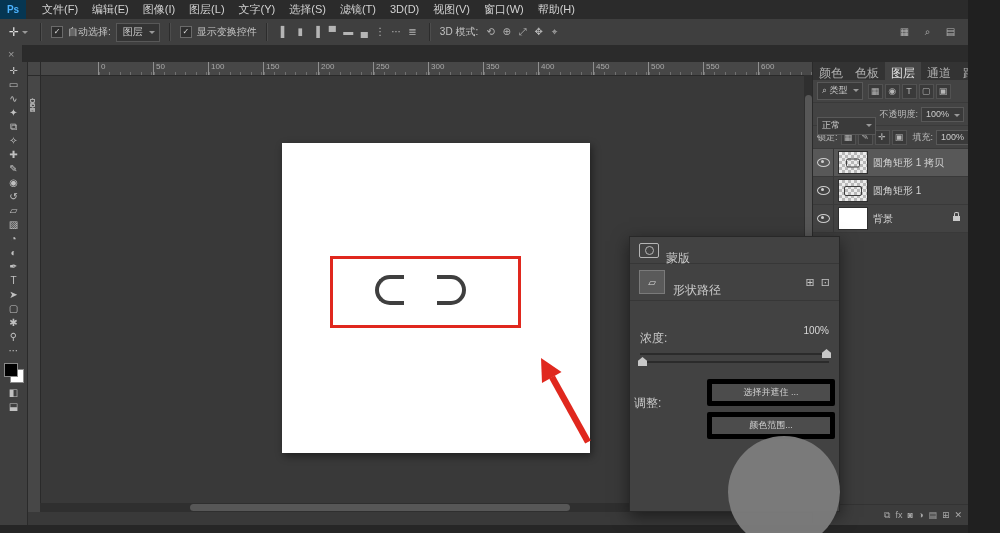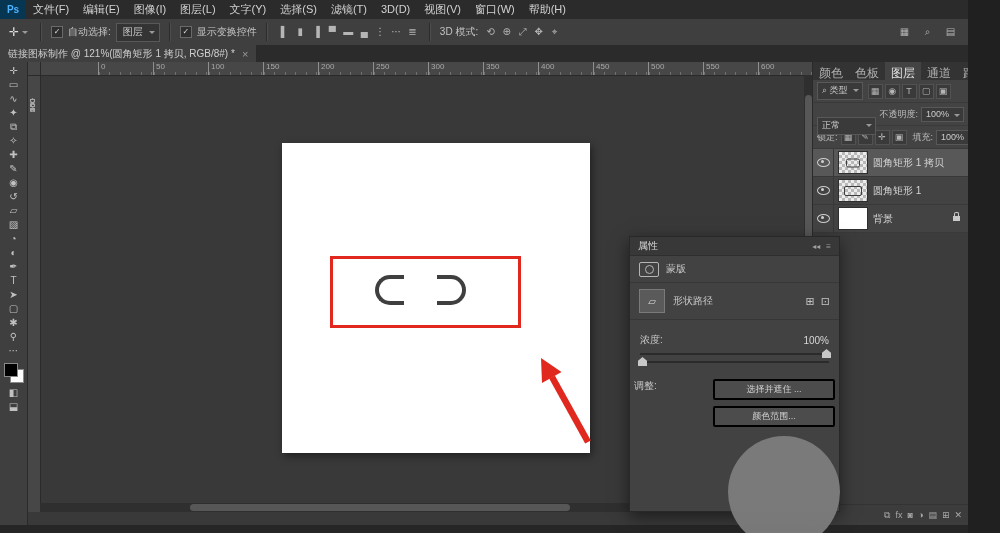--- a/index.html
+++ b/index.html
@@ -1,21 +1,21 @@
 <!DOCTYPE html>
 <html style="--annotation-red: #e0281e; --badge-green: #45b04e; --icon-stroke: #3f3f3f;"><head>
 <meta charset="utf-8">
 <style>
   html,body{margin:0;padding:0;background:#202020;}
   #app{position:relative;width:968px;height:533px;background:#393939;overflow:hidden;
        font-family:"Liberation Sans","DejaVu Sans",sans-serif;font-size:11px;color:#c8c8c8;cursor:default;}
   
   .menubar{position:absolute;left:0;top:0;right:0;height:19px;background:#2b2b2b;display:flex;align-items:center;z-index:6;border-bottom:1px solid #222;}
   .ps-logo{width:26px;height:19px;background:#063652;color:#4db3ff;font-weight:bold;font-size:10px;display:flex;align-items:center;justify-content:center;}
-  .menus{display:flex;align-items:center;height:100%;}
+  .menus{display:flex;align-items:center;height:100%;margin-left:9px;}
   .menu-item{padding:0 7px;font-size:11px;color:#d2d2d2;line-height:19px;white-space:nowrap;}
   
   .optbar{position:absolute;left:0;top:19px;right:0;height:26px;background:#3f3f3f;border-bottom:1px solid #2a2a2a;display:flex;align-items:center;padding:0 6px;gap:5px;z-index:6;}
   .toolpreset{display:flex;align-items:center;gap:3px;padding:0 3px;}
   .toolpreset .g{font-size:12px;color:#ddd;}
   .caret{width:0;height:0;border:3px solid transparent;border-top-color:#999;margin-top:3px;}
   .vdiv{width:1px;height:18px;background:#2c2c2c;border-right:1px solid #4d4d4d;margin:0 4px;}
   .chk{width:10px;height:10px;border:1px solid #6a6a6a;background:#2e2e2e;color:#ddd;font-size:8px;line-height:9px;text-align:center;flex:none;}
   .olabel{font-size:10px;color:#c4c4c4;white-space:nowrap;}
   .dd{position:relative;border:1px solid #585858;background:#343434;padding:1px 16px 2px 6px;font-size:10px;color:#ccc;white-space:nowrap;}
@@ -87,29 +87,29 @@
   .props{position:absolute;left:629px;top:236px;width:209px;height:274px;background:#424242;border:1px solid #282828;box-shadow:0 5px 16px rgba(0,0,0,.5);z-index:7;}
   .props-header{height:18px;background:#383838;border-bottom:1px solid #2e2e2e;display:flex;align-items:center;padding:0 8px;gap:6px;}
   .props-title{font-size:10px;color:#d8d8d8;}
   .ph-icons{margin-left:auto;display:flex;gap:6px;font-size:8px;color:#9f9f9f;}
   .mask-row{height:26px;display:flex;align-items:center;gap:7px;padding:0 9px;border-bottom:1px solid #373737;}
   .mask-icon{width:18px;height:13px;border:1px solid #b5b5b5;border-radius:2px;position:relative;flex:none;}
   .mask-icon::after{content:'';position:absolute;left:5px;top:2px;width:7px;height:7px;border:1px solid #b5b5b5;border-radius:50%;}
   .shape-row{height:36px;display:flex;align-items:center;gap:8px;padding:0 9px;border-bottom:1px solid #373737;}
   .shape-thumb{width:24px;height:22px;background:#5a5a5a;border:1px solid #7a7a7a;display:flex;align-items:center;justify-content:center;font-size:10px;color:#ddd;flex:none;}
   .shape-row .ricons{margin-left:auto;display:flex;gap:6px;font-size:11px;color:#c4c4c4;}
-  .plabel{font-size:10px;color:#c8c8c8;}
+  .plabel{font-size:12px;color:#c8c8c8;margin-top:16px;}
   .pval{font-size:10px;color:#d8d8d8;margin-left:auto;}
   .prow{display:flex;align-items:center;padding:0 10px;margin-top:13px;}
   .track{height:2px;background:#2b2b2b;margin:6px 10px 0 10px;position:relative;}
   .knob{position:absolute;top:-4px;width:9px;height:9px;background:#c8c8c8;clip-path:polygon(50% 0,100% 42%,100% 100%,0 100%,0 42%);}
   .knob.right{right:-2px;}  .knob.left{left:-2px;}
   .adjust{display:flex;align-items:flex-start;padding:0 4px;margin-top:16px;}
   .adjust .btns{margin-left:auto;display:flex;flex-direction:column;gap:6px;}
-  .pbtn{width:118px;height:17px;border:2px solid #000000;background:#4c4c4c;color:#cfcfcf;font-size:9px;text-align:center;line-height:16px;border-radius:2px;white-space:nowrap;}
+  .pbtn{width:118px;height:17px;border:5px solid #000000;background:#4c4c4c;color:#cfcfcf;font-size:9px;text-align:center;line-height:16px;border-radius:2px;white-space:nowrap;}
   
   .statusbar{position:absolute;left:27px;right:155px;bottom:8px;height:13px;background:#404040;border-top:1px solid #2b2b2b;display:flex;align-items:center;gap:10px;padding:0 4px;z-index:5;}
   .zoombox{border:1px solid #585858;background:#353535;padding:0 4px;font-size:9px;line-height:11px;color:#ccc;}
   .docinfo{font-size:9px;color:#b8b8b8;}
   .expand{font-size:8px;color:#8d8d8d;}
   .bottom-strip{position:absolute;left:0;right:0;bottom:0;height:8px;background:#262626;z-index:4;}
   .blob{position:absolute;left:728px;top:436px;width:112px;height:112px;border-radius:50%;background:#7d7d7d;opacity:.95;z-index:9;}
   .badge{position:absolute;left:981px;top:507px;width:30px;height:30px;border-radius:50%;background:var(--badge-green,#45b04e);z-index:10;box-shadow:0 0 0 2px rgba(255,255,255,.25) inset;}
 </style>
 </head>
@@ -174,21 +174,20 @@
     <span style="display:flex;gap:8px;margin-right:4px;">
 
     <span class="icon-btn">▦</span>
         <span class="icon-btn">⌕</span>
         <span class="icon-btn">▤</span>
       </span>
   </div>
 
   <div class="tabbar">
     <div class="doctab">
-      <span>链接图标制作 @ 121%(圆角矩形 1 拷贝, RGB/8#) *</span>
       <span class="tabclose">×</span>
     </div>
   </div>
 
   <div class="toolcol">
     <div class="tools">
 
     <span class="tool">✛</span>
         <span class="tool">▭</span>
         <span class="tool">∿</span>
@@ -340,27 +339,20 @@
         <span class="dbi">fx</span>
         <span class="dbi">◙</span>
         <span class="dbi">◑</span>
         <span class="dbi">▤</span>
         <span class="dbi">⊞</span>
         <span class="dbi">✕</span>
       </div>
   </div>
 
   <div class="props">
-    <div class="props-header">
-      <span class="props-title">属性</span>
-      <span class="ph-icons">
-        <span>◂◂</span>
-        <span>≡</span>
-      </span>
-    </div>
     <div class="mask-row">
       <span class="mask-icon"></span>
       <span class="plabel">蒙版</span>
     </div>
     <div class="shape-row">
       <span class="shape-thumb">▱</span>
       <span class="plabel">形状路径</span>
       <span class="ricons">
         <span>⊞</span>
         <span>⊡</span>

